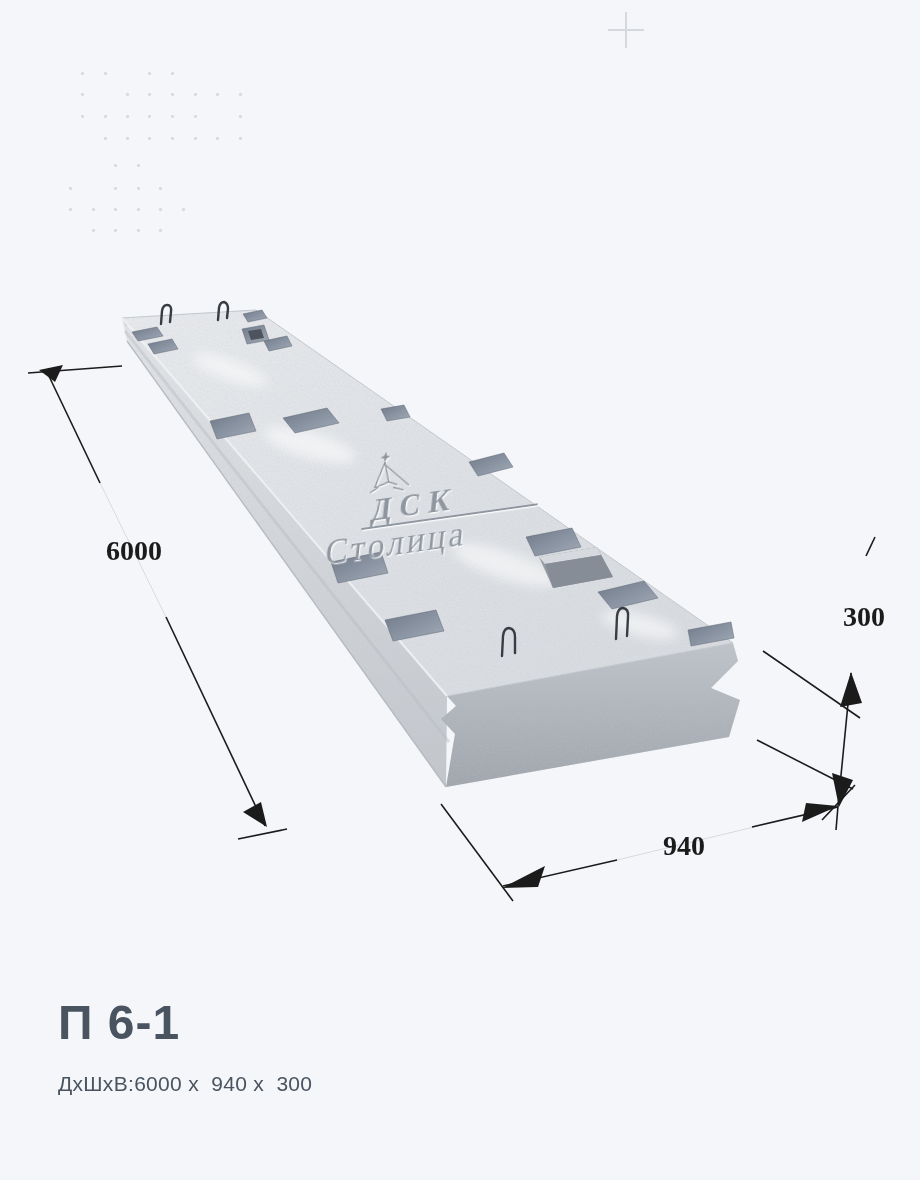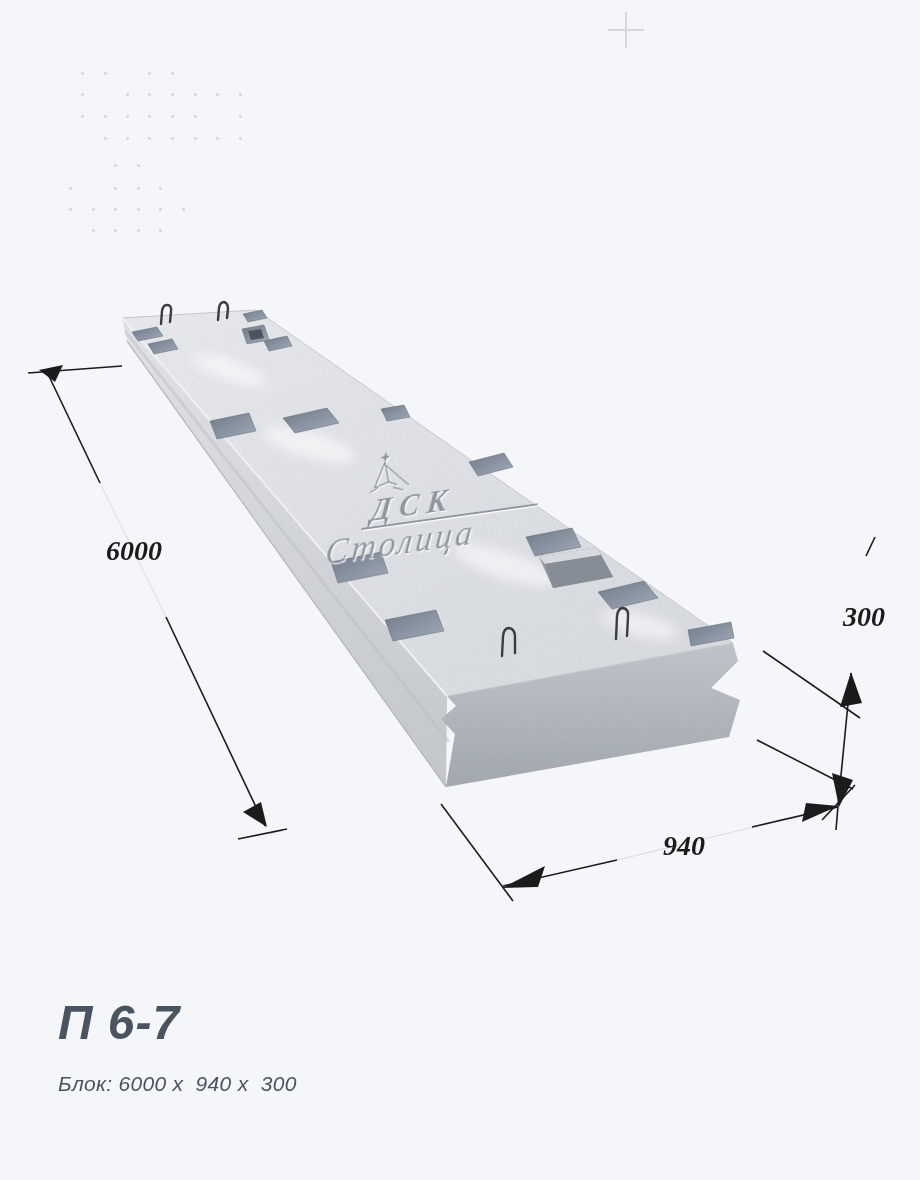--- a/index.html
+++ b/index.html
@@ -1,30 +1,30 @@
 <!DOCTYPE html>
 <html><head>
 <meta charset="utf-8">
 <style>
   html,body{margin:0;padding:0;}
   body{
     width:920px;height:1180px;position:relative;overflow:hidden;
     background:#f4f6f9;
     font-family:"Liberation Sans",sans-serif;
   }
-  #stage{position:absolute;left:0;top:0;width:920px;height:1180px;font-style:italic;}
+  #stage{position:absolute;left:0;top:0;width:920px;height:1180px;}
   #render-svg{position:absolute;left:0;top:0;}
   #dots-layer{position:absolute;left:0;top:0;width:300px;height:260px;pointer-events:none;}
   .decor-dot{position:absolute;width:3px;height:3px;border-radius:1px;background:#d7dade;}
   #plus-icon{position:absolute;left:603px;top:7px;width:46px;height:46px;}
   .txt{position:absolute;color:#4a5460;white-space:nowrap;}
   #category-title{left:58px;top:950px;font-size:29px;font-weight:600;letter-spacing:.4px;}
   #model-name{left:58px;top:995px;font-size:48px;font-weight:700;letter-spacing:1px;}
   #dims-line{left:58px;top:1072px;font-size:21px;font-weight:500;letter-spacing:.3px;}
-  #dims-line .v{margin-left:6px;white-space:pre;}
+  #dims-line .v{white-space:pre;}
   .dim-num{font-family:"Liberation Serif","DejaVu Serif",serif;font-weight:700;fill:#1b1b1b;}
   .logo-txt{font-family:"Liberation Serif","DejaVu Serif",serif;fill:#8f969f;}
 </style>
 </head>
 <body>
 
 <div id="stage">
 
   <div id="dots-layer">
       <div class="decor-dot" style="left: 81px; top: 72px; background: rgb(215, 218, 222);"></div>
@@ -204,17 +204,17 @@
       <line x1="757" y1="740" x2="853" y2="789"></line>
       <line x1="851" y1="673" x2="838" y2="806"></line>
       <line x1="838" y1="806" x2="836" y2="830"></line>
       <line x1="822" y1="820" x2="855" y2="785"></line>
       <polygon points="851,672 840,707 862,703" stroke="none" fill="#1b1b1b"></polygon>
       <polygon points="839,807 832,773 853,780" stroke="none" fill="#1b1b1b"></polygon>
       <text class="dim-num" x="843" y="626" font-size="28" stroke="none">300</text>
     </g>
   </svg>
 
-  <div class="txt" id="model-name">П 6-7</div>
+  <div class="txt" id="model-name">П 6-1</div>
   <div class="txt" id="dims-line">
-    <span>Блок:</span><span class="v">6000 х  940 х  300</span>
+    <span>ДхШхВ:</span><span class="v">6000 х  940 х  300</span>
   </div>
 </div>
 
 </body></html>

